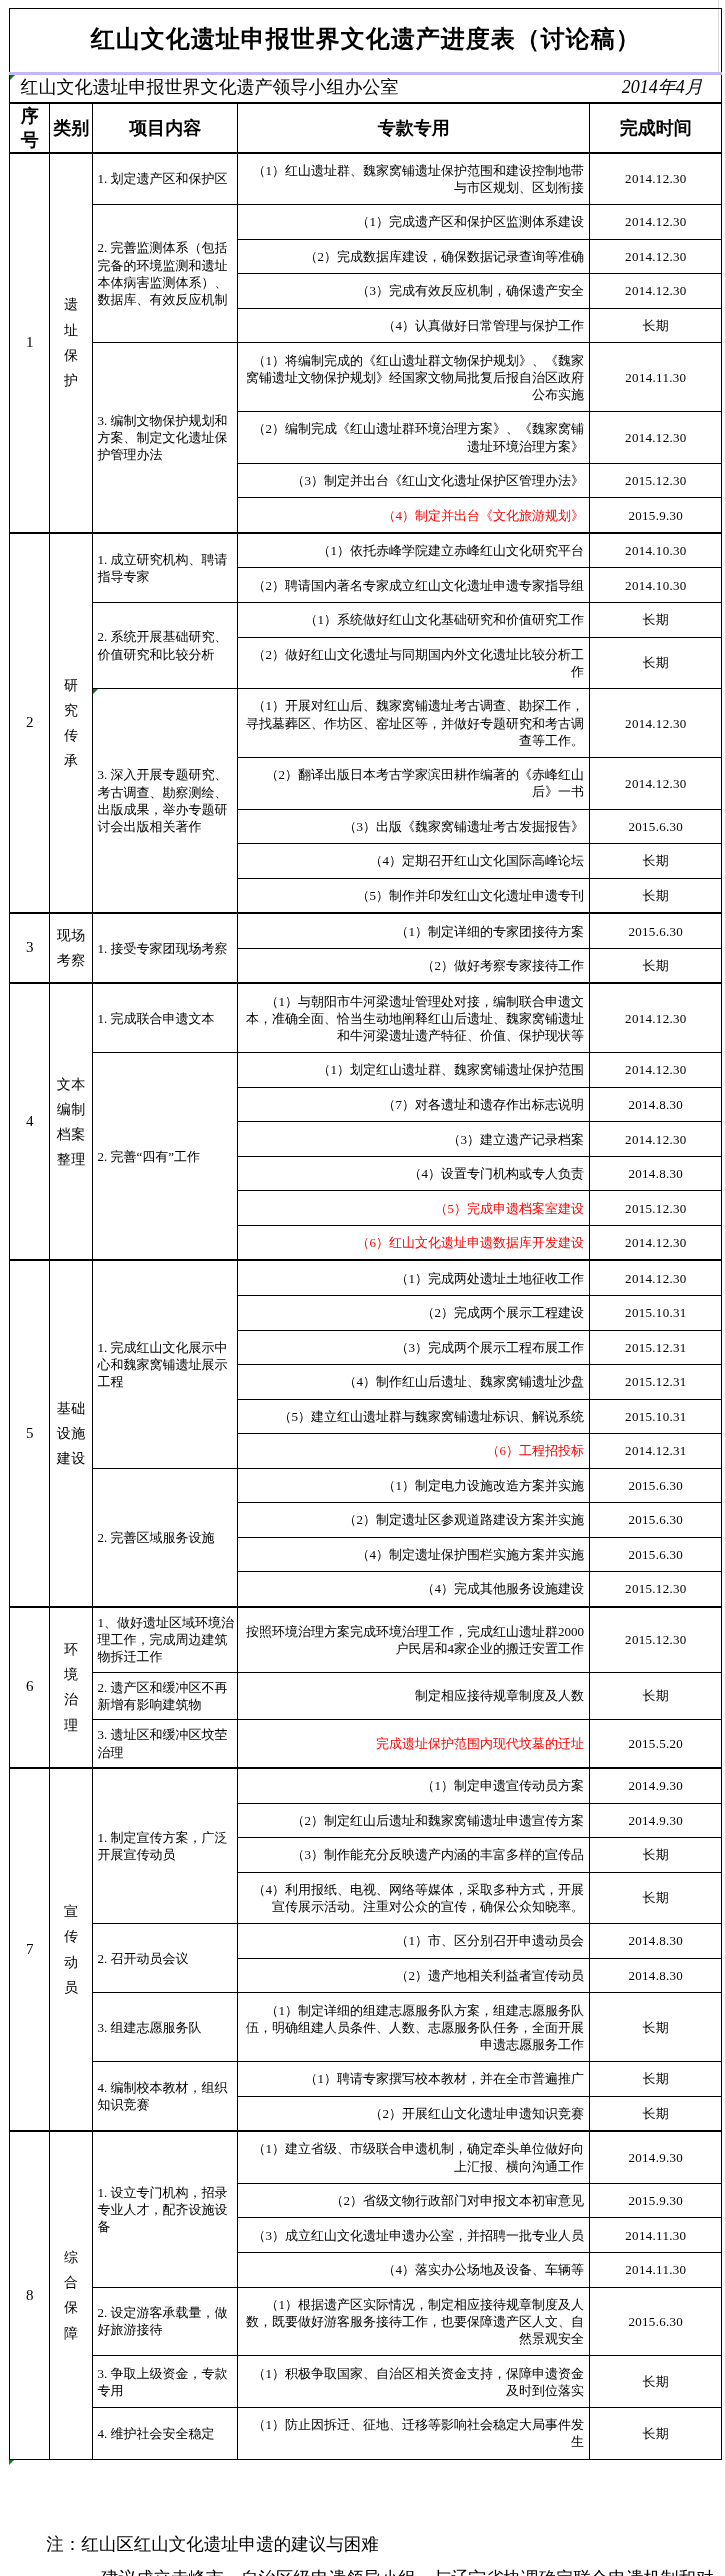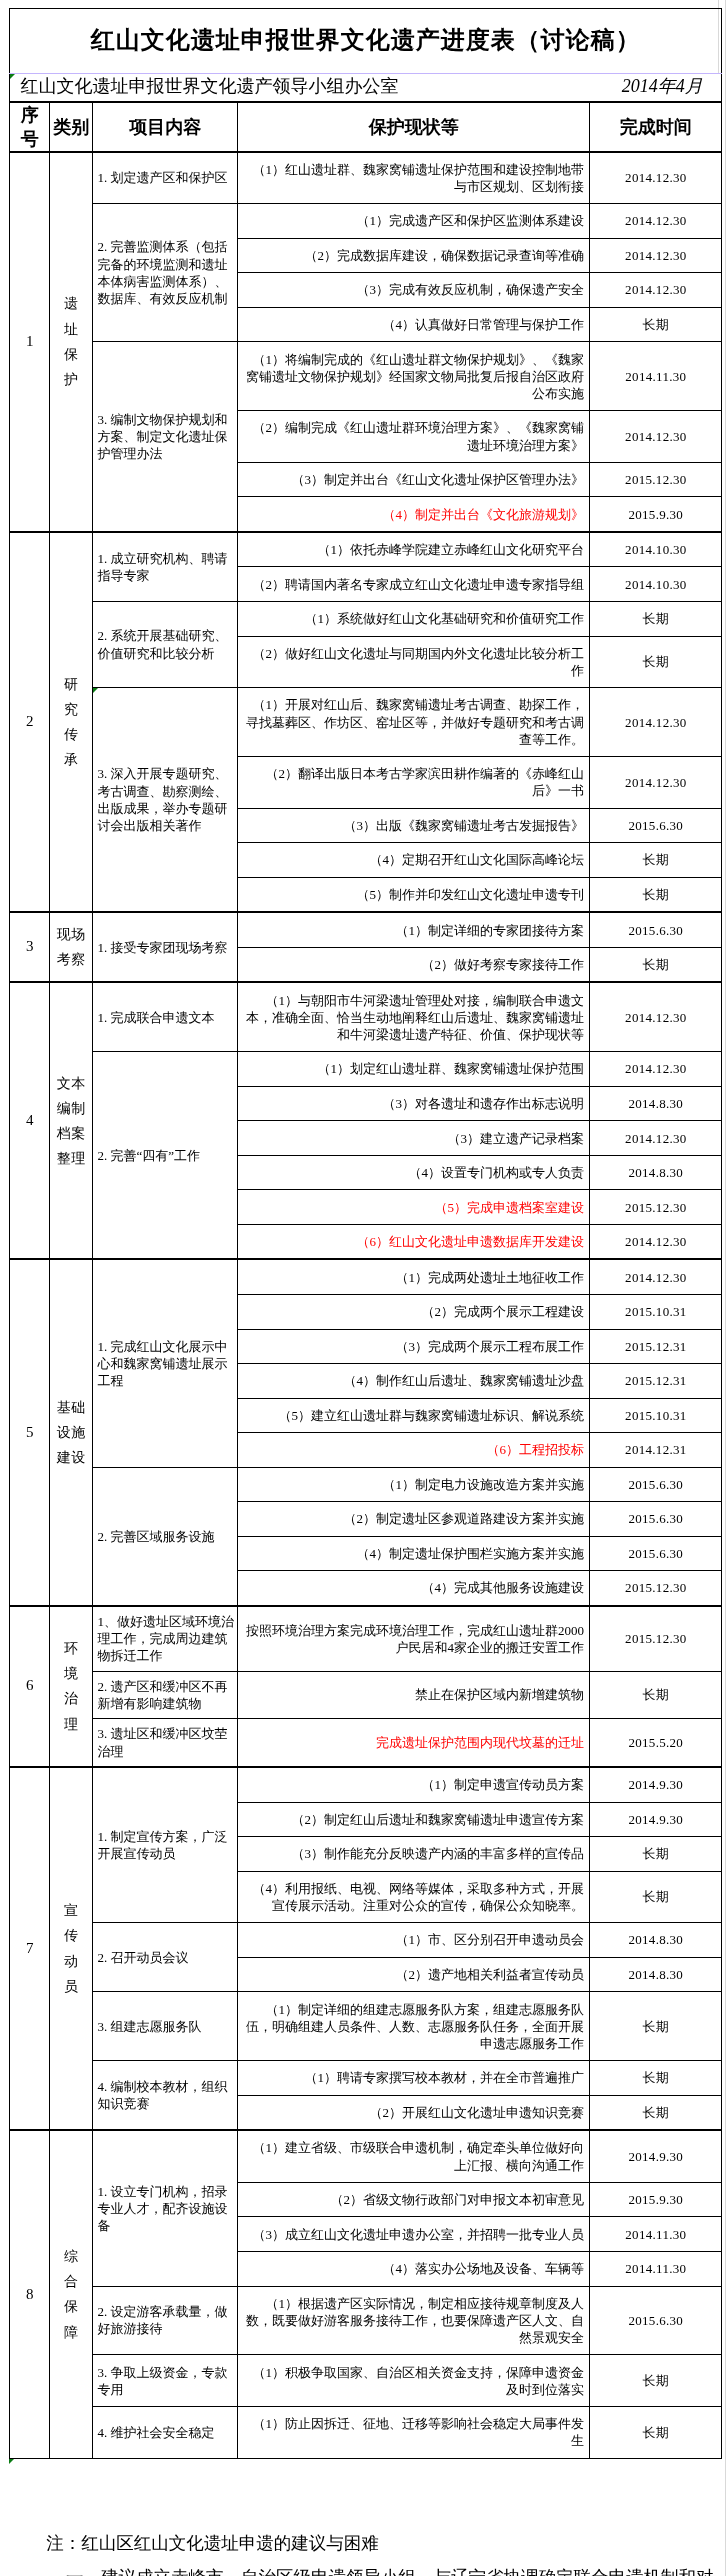--- a/index.html
+++ b/index.html
@@ -10,21 +10,21 @@
     color:#000;
   }
   .sheet{ position:absolute; left:9.3px; top:7.7px; width:713px; }
   table.progress{
     border-collapse:collapse; table-layout:fixed; width:713px;
     border:1.5px solid #000;
   }
   td,th{ border:1px solid #000; box-sizing:border-box; }
   
   tr.title-row td{
-    border-bottom:1px solid #c4b5fd; height:65px;
+    border-bottom:3px solid #c4b5fd; height:65px;
     text-align:center; vertical-align:middle; padding:0;
   }
   .doc-title{ font-size:24px; font-weight:bold; letter-spacing:1px; }
   tr.subtitle-row td{
     height:20.6px; border-bottom:2.1px solid #000; position:relative;
     font-size:18px; vertical-align:middle; padding:1px 18.5px 2.1px 10.3px;
   }
   .sub-left{ float:left; }
   .sub-right{ float:right;font-style:italic; }
   
@@ -83,21 +83,21 @@
         <td colspan="5">
           <span class="flag"></span>
           <span class="sub-left">红山文化遗址申报世界文化遗产领导小组办公室</span>
           <span class="sub-right">2014年4月</span>
         </td>
       </tr>
       <tr class="header-row" id="header-row">
           <th>序号</th>
           <th>类别</th>
           <th>项目内容</th>
-          <th>保护现状等</th>
+          <th>专款专用</th>
           <th>完成时间</th>
         </tr>
     </tbody>
     <tbody id="table-body">
         <tr class="sec-start">
           <td class="no-cell" rowspan="9">1</td>
           <td class="cat-cell" rowspan="9">遗
 址
 保
 护</td>
@@ -204,21 +204,21 @@
           <td class="item-cell">1. 完成联合申遗文本</td>
           <td class="req-cell">（1）与朝阳市牛河梁遗址管理处对接，编制联合申遗文本，准确全面、恰当生动地阐释红山后遗址、魏家窝铺遗址和牛河梁遗址遗产特征、价值、保护现状等</td>
           <td class="time-cell">2014.12.30</td>
         </tr>
         <tr>
           <td class="item-cell" rowspan="6">2. 完善“四有”工作</td>
           <td class="req-cell">（1）划定红山遗址群、魏家窝铺遗址保护范围</td>
           <td class="time-cell">2014.12.30</td>
         </tr>
         <tr>
-          <td class="req-cell">（3）对各遗址和遗存作出标志说明</td>
+          <td class="req-cell">（7）对各遗址和遗存作出标志说明</td>
           <td class="time-cell">2014.8.30</td>
         </tr>
         <tr>
           <td class="req-cell">（3）建立遗产记录档案</td>
           <td class="time-cell">2014.12.30</td>
         </tr>
         <tr>
           <td class="req-cell">（4）设置专门机构或专人负责</td>
           <td class="time-cell">2014.8.30</td>
         </tr>
@@ -281,21 +281,21 @@
           <td class="cat-cell" rowspan="3">环
 境
 治
 理</td>
           <td class="item-cell">1、做好遗址区域环境治理工作，完成周边建筑物拆迁工作</td>
           <td class="req-cell">按照环境治理方案完成环境治理工作，完成红山遗址群2000户民居和4家企业的搬迁安置工作</td>
           <td class="time-cell">2015.12.30</td>
         </tr>
         <tr>
           <td class="item-cell">2. 遗产区和缓冲区不再新增有影响建筑物</td>
-          <td class="req-cell">禁止在保护区域内新增建筑物</td>
+          <td class="req-cell">制定相应接待规章制度及人数</td>
           <td class="time-cell">长期</td>
         </tr>
         <tr>
           <td class="item-cell">3. 遗址区和缓冲区坟茔治理</td>
           <td class="req-cell" style="color: rgb(255, 0, 0);">完成遗址保护范围内现代坟墓的迁址</td>
           <td class="time-cell">2015.5.20</td>
         </tr>
         <tr class="sec-start">
           <td class="no-cell" rowspan="9">7</td>
           <td class="cat-cell" rowspan="9">宣

